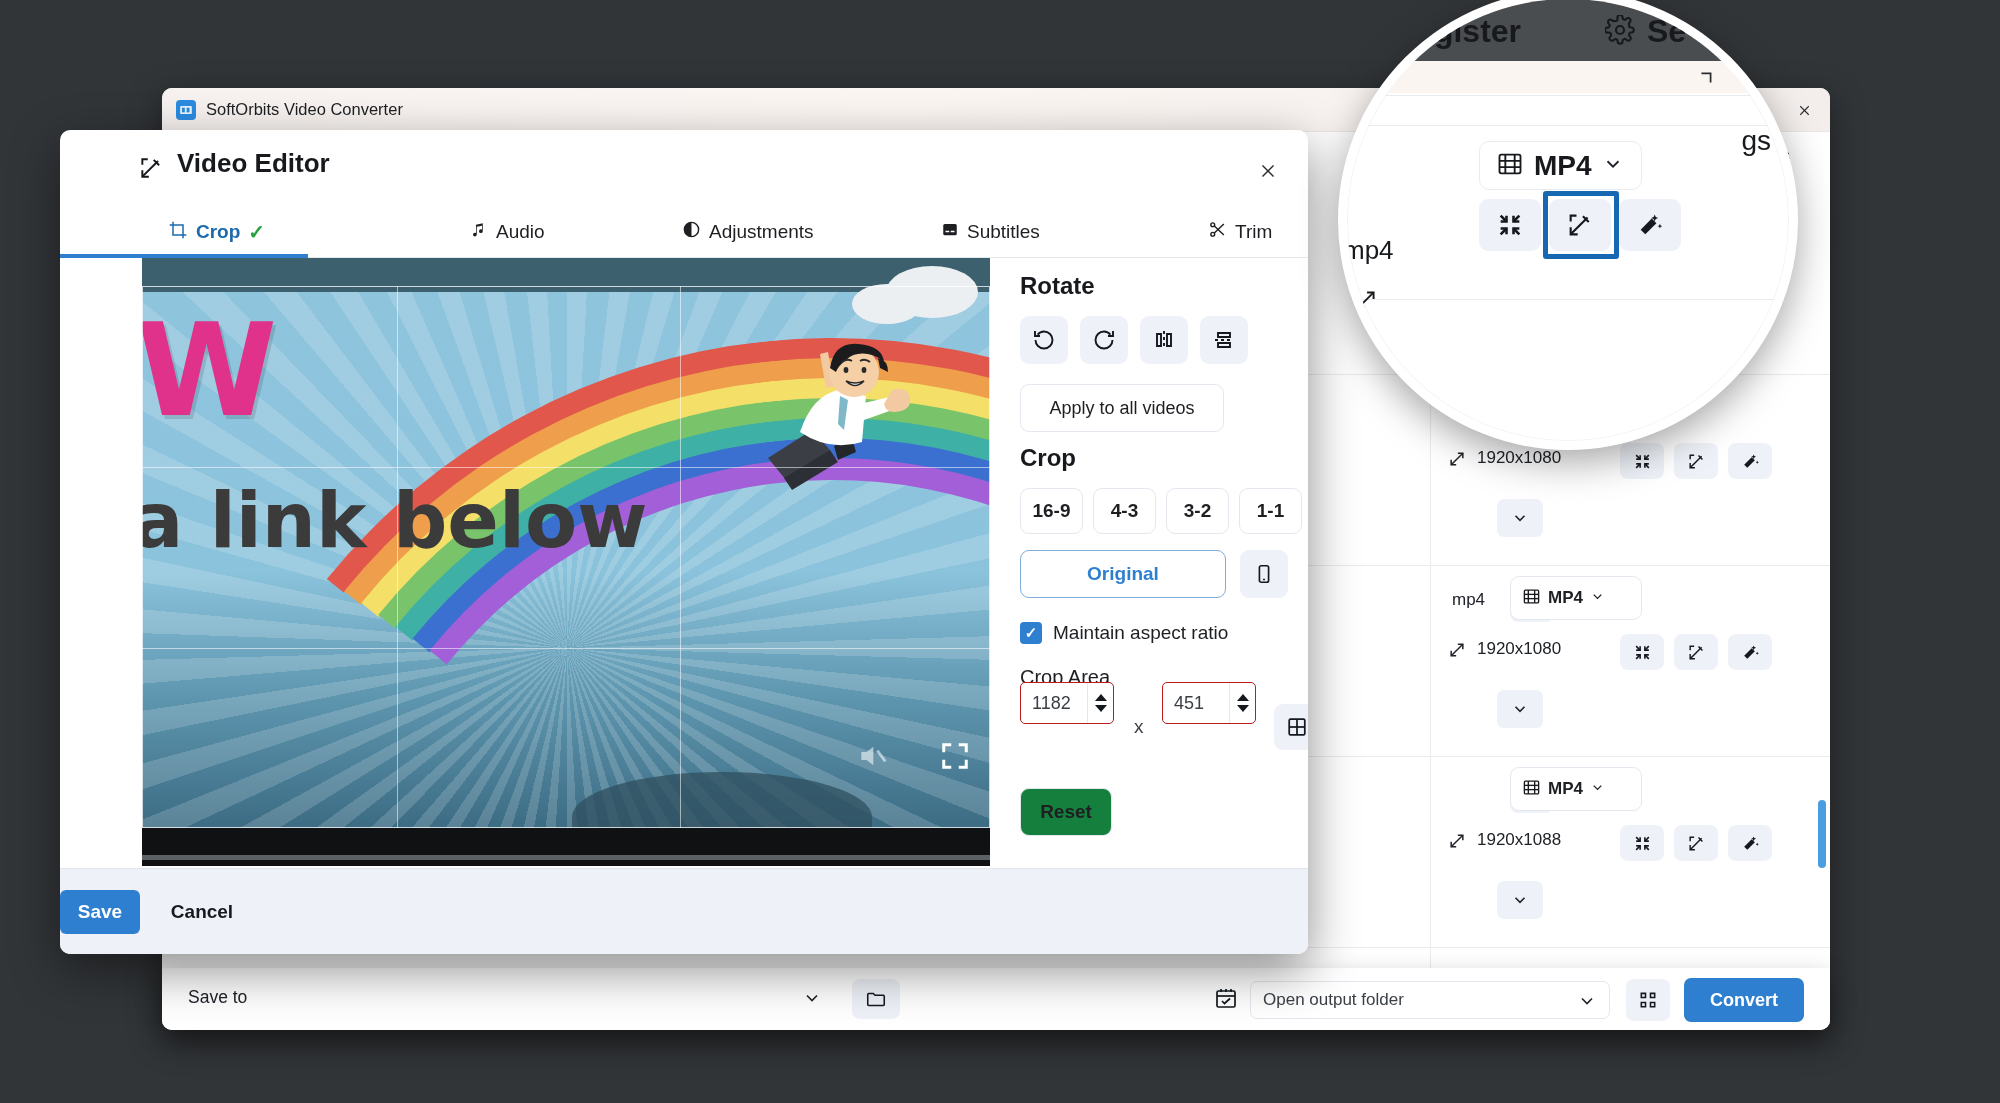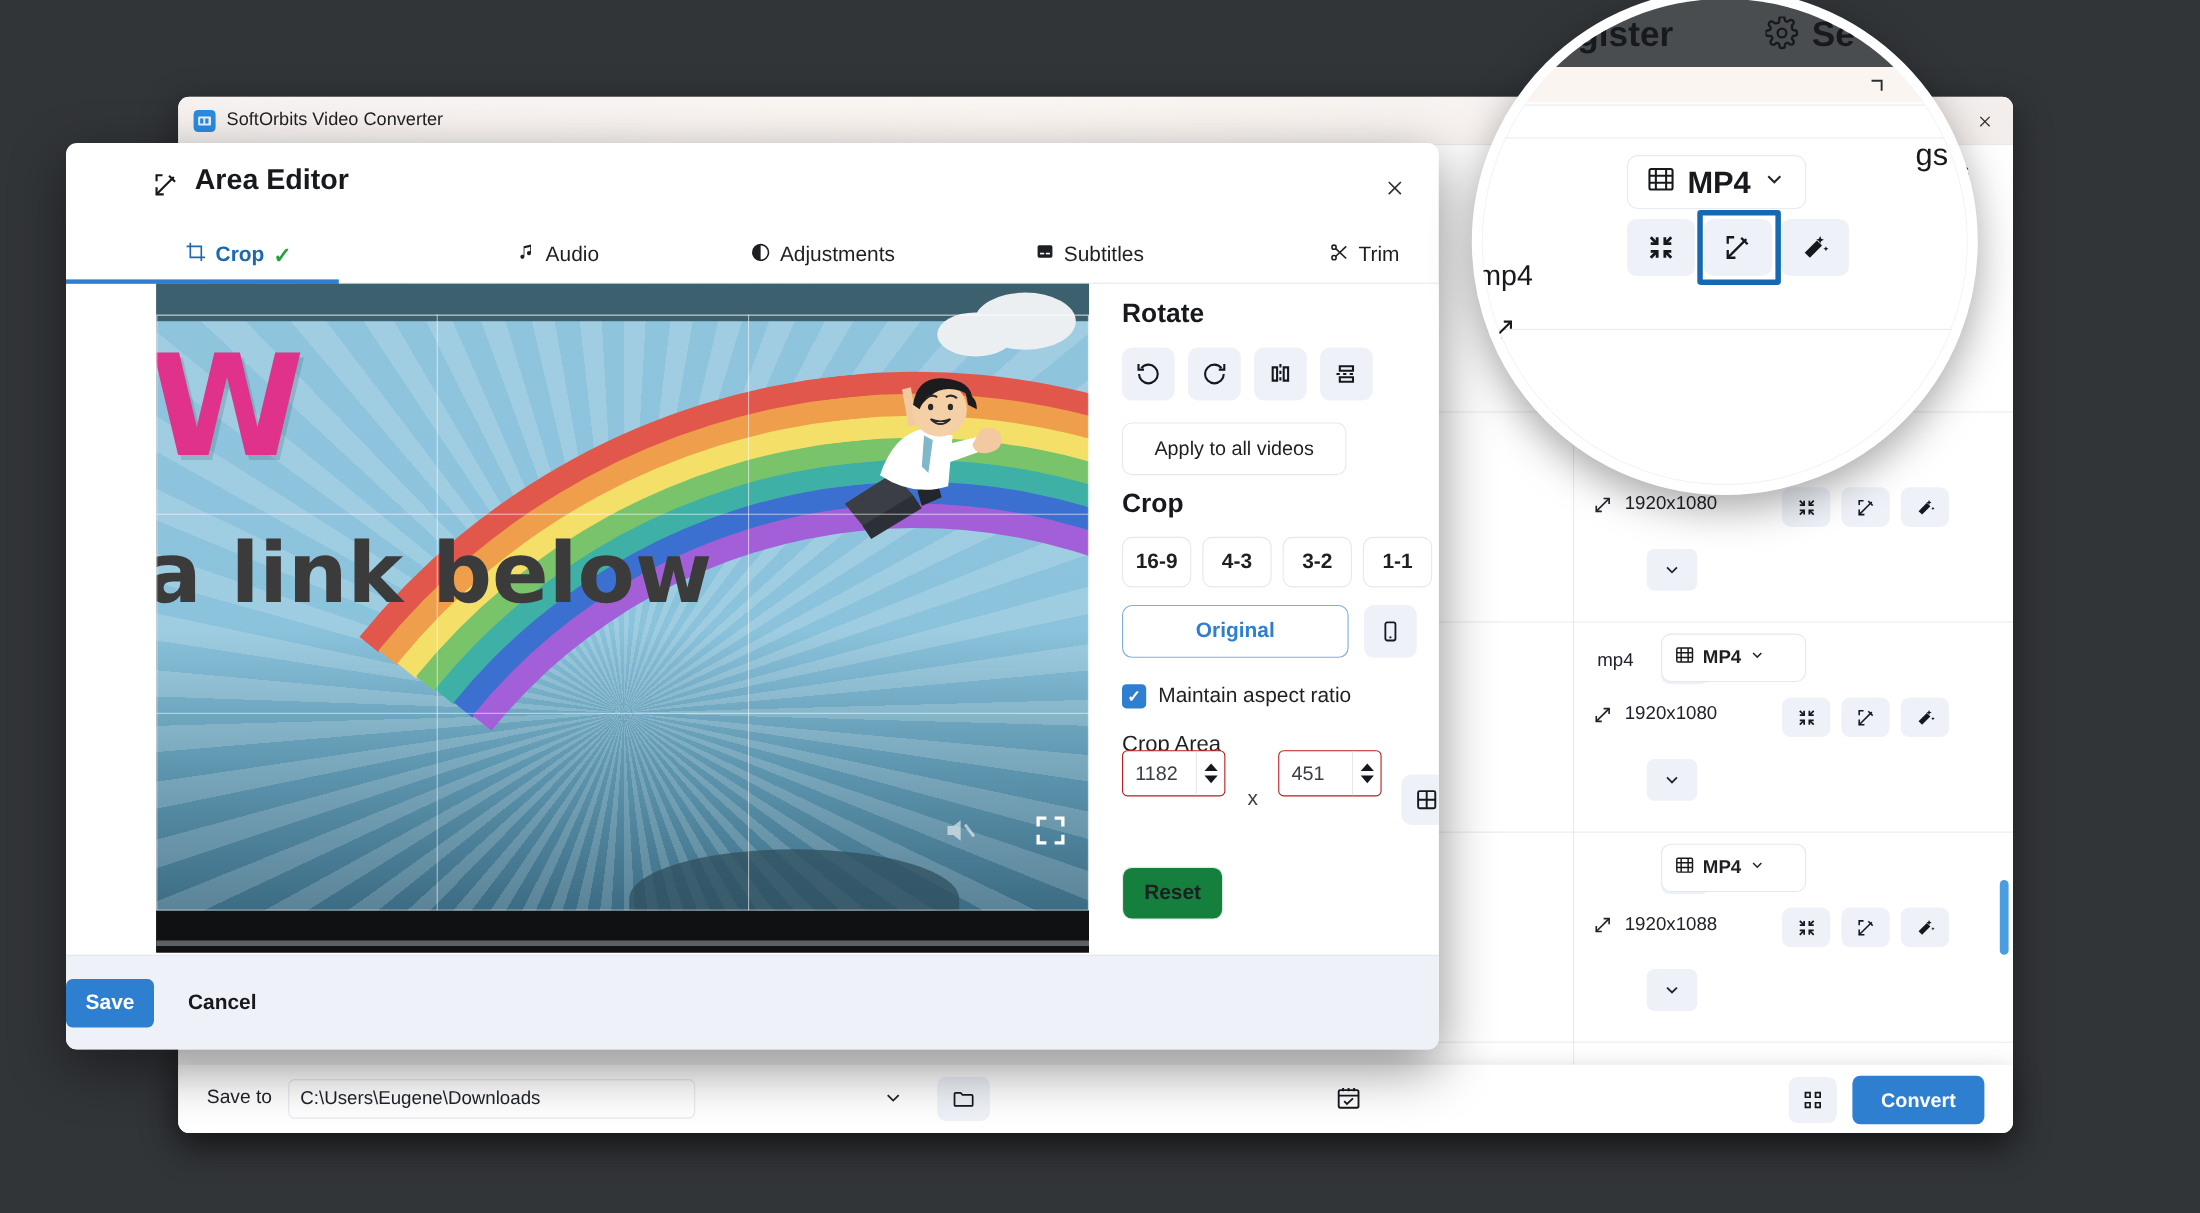--- a/index.html
+++ b/index.html
@@ -721,41 +721,48 @@
 
     </div>
 
     <div id="list-col-line"></div>
     <div id="list-scroll-track"></div>
     <div id="list-scroll-thumb"></div>
   </div>
 
   <div id="bottom-bar">
     <div id="save-to-label">Save to</div>
-    <div id="save-to-input">C:\Users\Eugene\Downloads</div>
     <div id="save-to-chev">
       <svg width="20" height="20" viewBox="0 0 24 24" stroke="currentColor" stroke-width="2" fill="none">
           <polyline points="6 9 12 15 18 9"></polyline>
         </svg>
     </div>
     <div id="folder-btn">
       <svg width="22" height="22" viewBox="0 0 24 24" stroke="currentColor" stroke-width="1.7" fill="none">
           <path d="M3 7a1 1 0 011-1h5l2 2h9a1 1 0 011 1v9a1 1 0 01-1 1H4a1 1 0 01-1-1z"></path>
         </svg>
     </div>
     <div id="calendar-ico">
       <svg width="24" height="24" viewBox="0 0 24 24" stroke="currentColor" stroke-width="1.7" fill="none">
           <rect x="3" y="5" width="18" height="16" rx="1.5"></rect>
           <line x1="3" y1="10" x2="21" y2="10"></line>
           <line x1="7" y1="3" x2="7" y2="6"></line>
           <line x1="12" y1="3" x2="12" y2="6"></line>
           <line x1="17" y1="3" x2="17" y2="6"></line>
           <polyline points="8 15 10.5 17.5 16 12.5"></polyline>
         </svg>
     </div>
+    <div id="output-select">
+      <span>Open output folder</span>
+      <span id="output-select-chev">
+        <svg width="20" height="20" viewBox="0 0 24 24" stroke="currentColor" stroke-width="2" fill="none">
+            <polyline points="6 9 12 15 18 9"></polyline>
+          </svg>
+      </span>
+    </div>
     <div id="grid-btn">
       <svg width="20" height="20" viewBox="0 0 24 24" stroke="currentColor" stroke-width="1.9" fill="none">
           <path d="M4 4h5v5H4z"></path>
           <path d="M15 4h5v5h-5z"></path>
           <path d="M4 15h5v5H4z"></path>
           <path d="M15 15h5v5h-5z"></path>
         </svg>
     </div>
     <div id="convert-btn">Convert</div>
   </div>
@@ -764,21 +771,21 @@
 
     <div id="editor-header">
       <span id="editor-pen-ico">
         <svg width="26" height="26" viewBox="0 0 24 24" stroke="#15181d" stroke-width="1.8" fill="none">
             <path d="M4 14v6h6"></path>
             <path d="M4 20L18.5 5.5"></path>
             <path d="M14.5 4.5l5 5"></path>
             <path d="M4 9V4h5"></path>
           </svg>
       </span>
-      <div id="editor-title">Area Editor</div>
+      <div id="editor-title">Video Editor</div>
       <div id="editor-close">
         <svg width="22" height="22" viewBox="0 0 24 24" stroke="currentColor" stroke-width="1.6" fill="none">
             <line x1="6" y1="6" x2="18" y2="18"></line>
             <line x1="18" y1="6" x2="6" y2="18"></line>
           </svg>
       </div>
     </div>
 
     <div id="editor-tabs">
       <div class="tab active" style="left:104px;">

